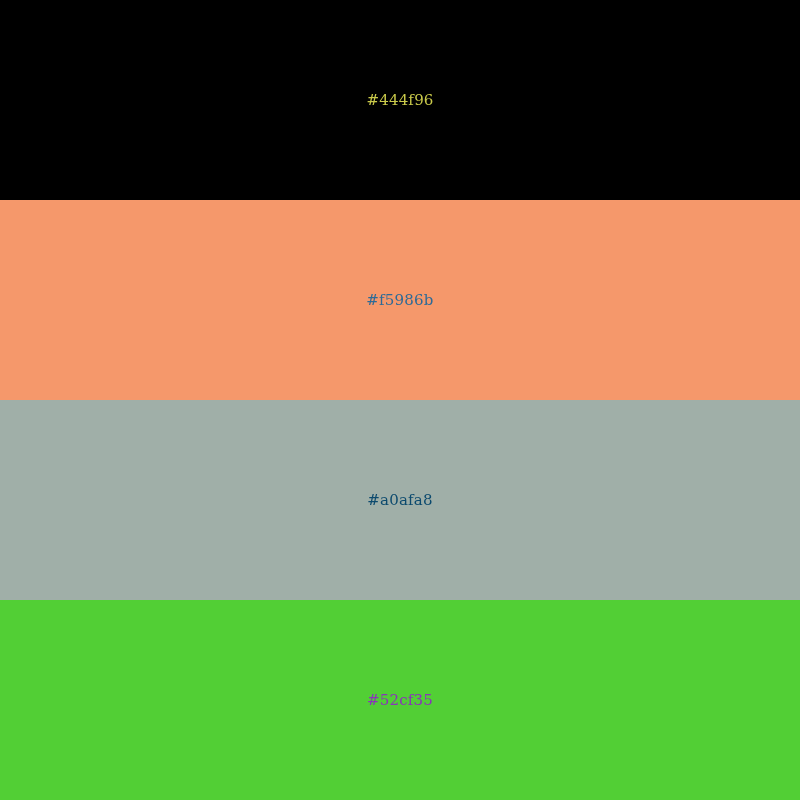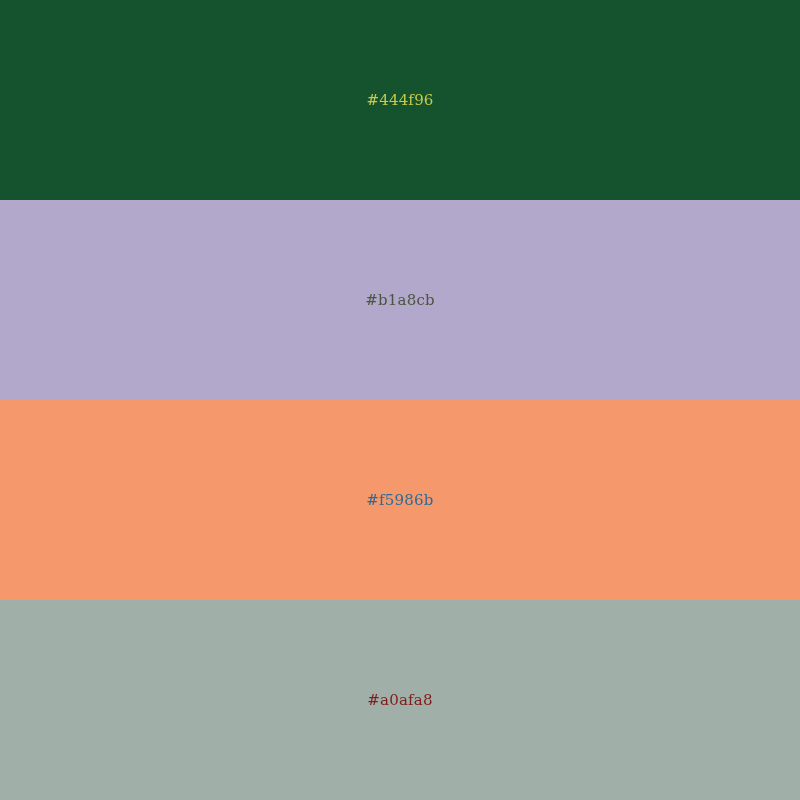--- a/index.html
+++ b/index.html
@@ -35,31 +35,31 @@
     letter-spacing: 0.2px;
     white-space: nowrap;
     user-select: text;
   }
 </style>
 </head>
 <body>
 
 <div id="swatch-stack">
 
-  <div class="swatch-band" style="background-color: #14532d;">
+  <div class="swatch-band" style="background-color: #000000;">
     <span class="swatch-label" style="color: rgb(201, 201, 74);">#444f96</span>
   </div>
 
-  <div class="swatch-band" style="background-color: rgb(177, 168, 203);">
-    <span class="swatch-label" style="color: rgb(77, 84, 65);">#b1a8cb</span>
-  </div>
 
   <div class="swatch-band" style="background-color: rgb(245, 152, 107); text-align: center;">
     <span class="swatch-label" style="color: rgb(44, 106, 151);">#f5986b</span>
   </div>
 
   <div class="swatch-band" style="background-color: rgb(160, 175, 168);">
-    <span class="swatch-label" style="color: #7f1d1d;">#a0afa8</span>
+    <span class="swatch-label" style="color: #0c4a6e;">#a0afa8</span>
   </div>
 
 
+  <div class="swatch-band" style="background-color: rgb(82, 207, 53);">
+    <span class="swatch-label" style="color: rgb(138, 52, 186);">#52cf35</span>
+  </div>
 
 </div>
 
 </body></html>

